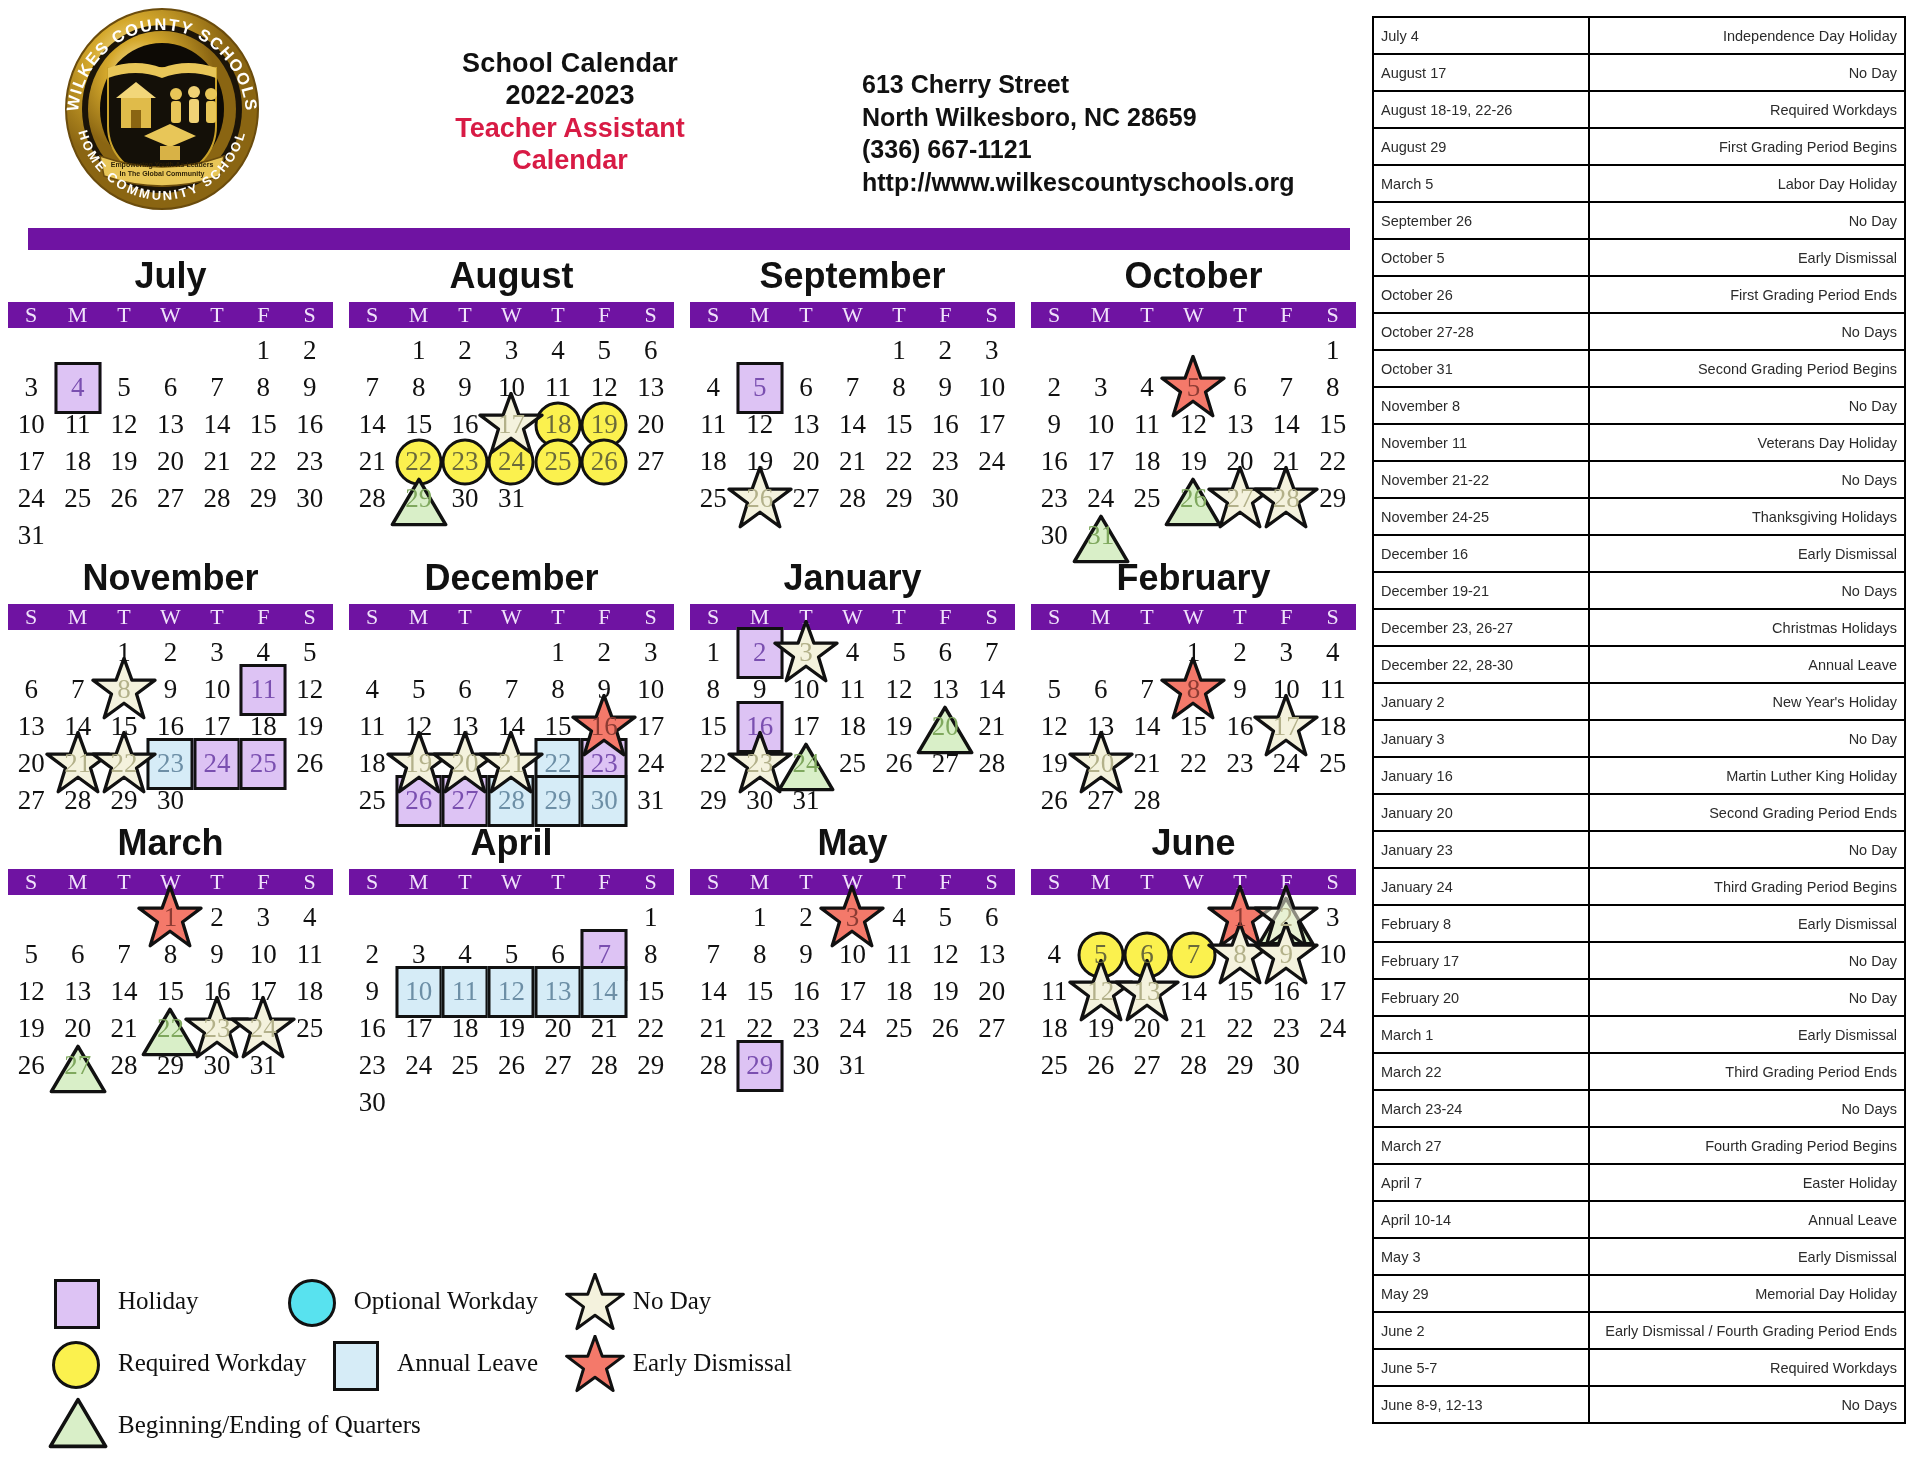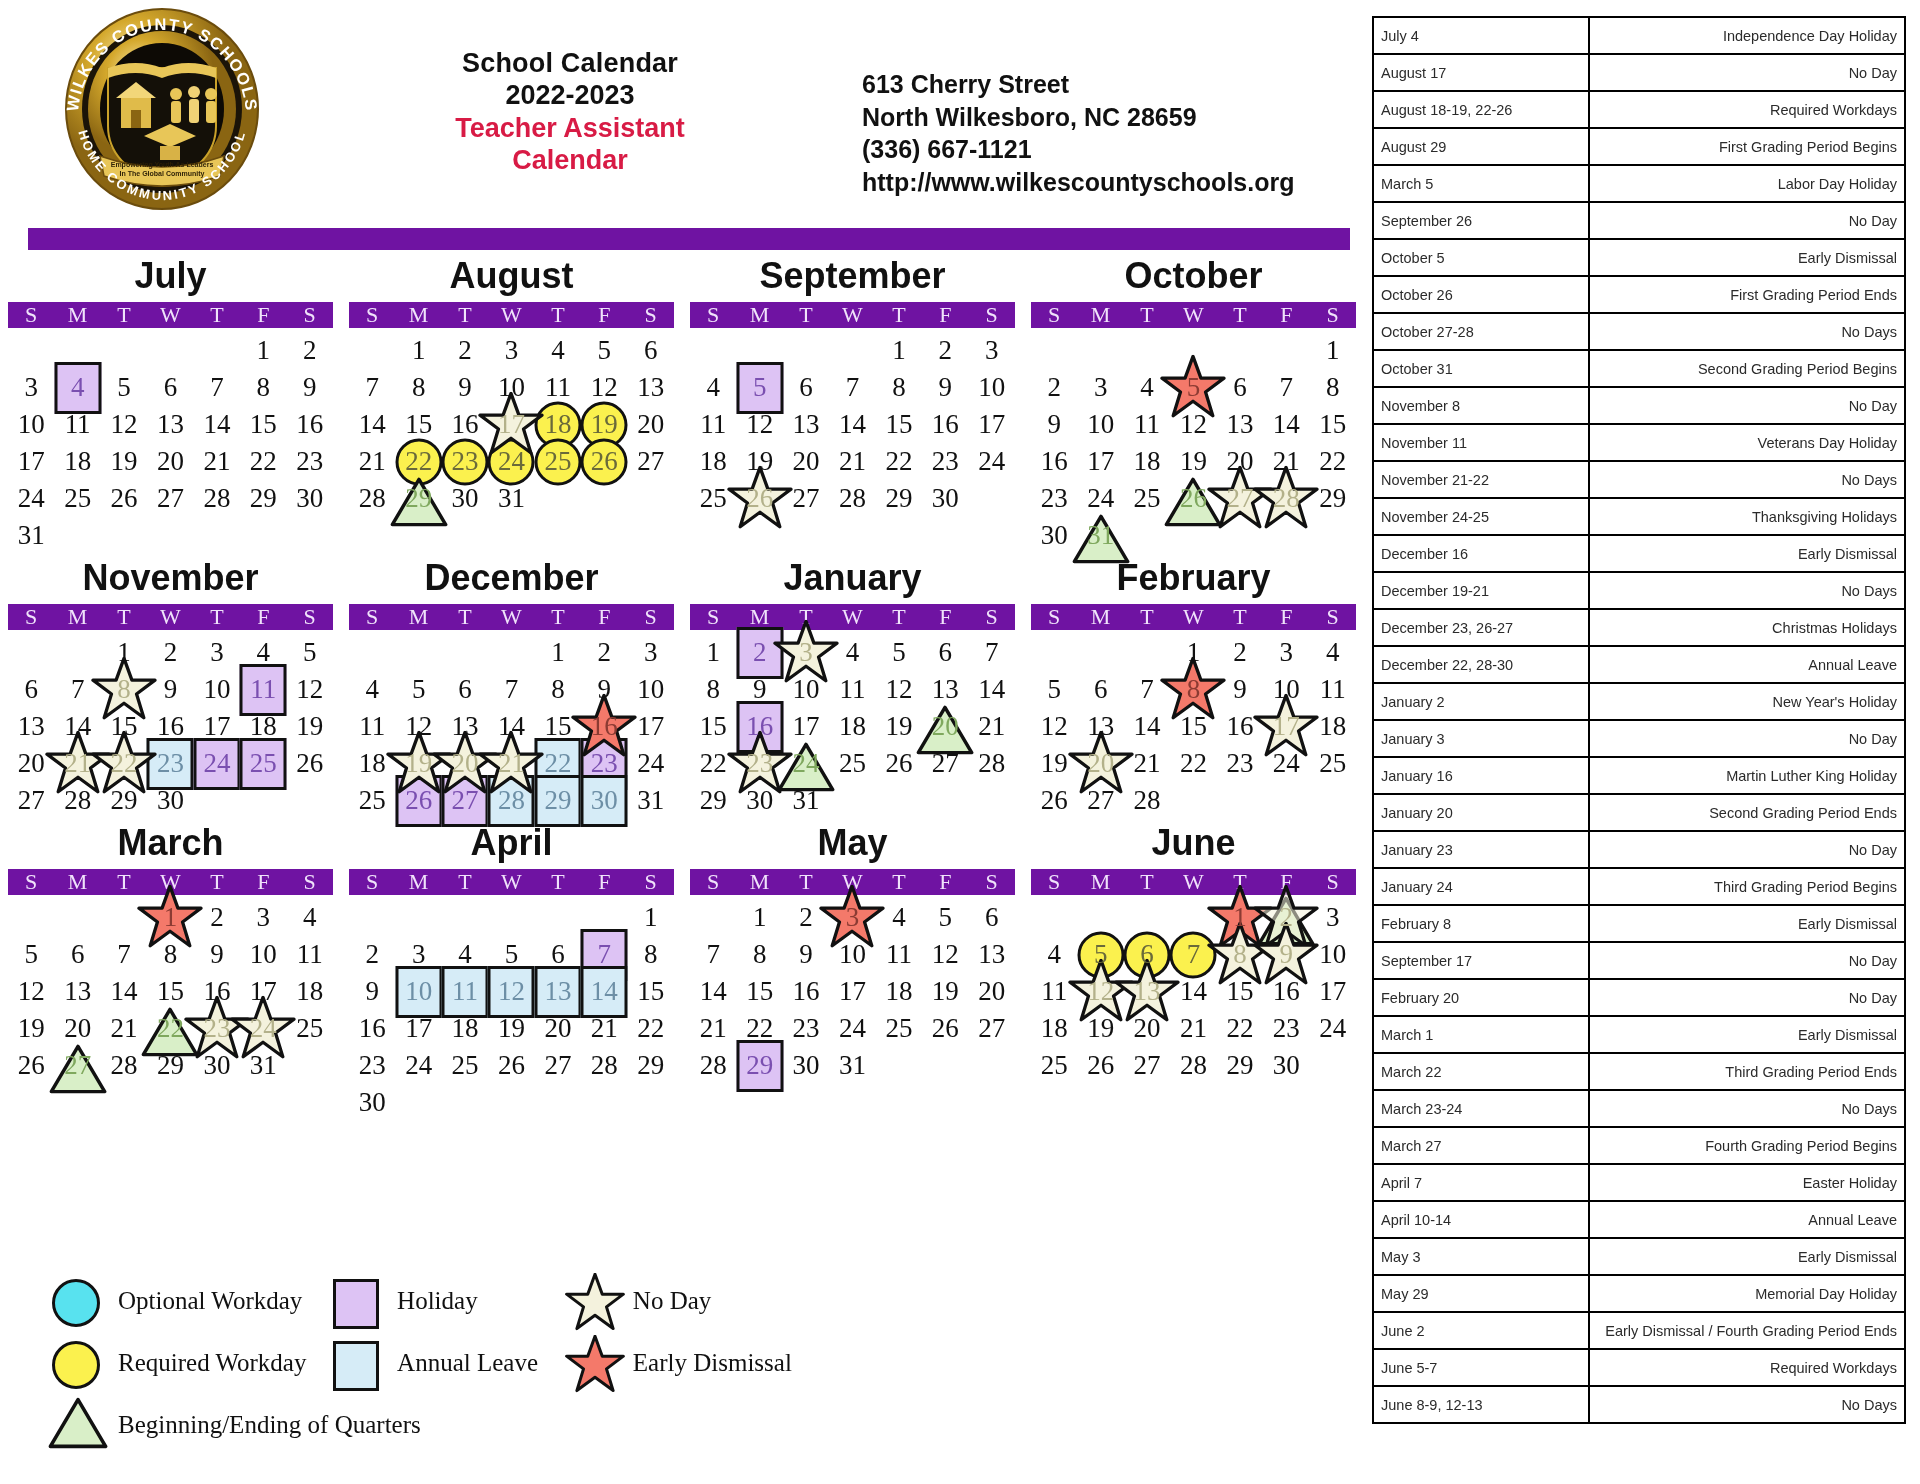--- a/index.html
+++ b/index.html
@@ -1744,31 +1744,31 @@
                 <div class="dy"></div>
               </div>
             </div>
           </div>
         </div>
         <div class="mrow"></div>
       </div>
 
     <div class="legend" id="legend-root">
         <div class="lrow">
+          <div class="lg col2">
+            <span class="sym">
+              <span class="b" style="background:#ddc3f4"></span>
+            </span>
+            <span class="lbl">Holiday</span>
+          </div>
           <div class="lg col1">
             <span class="sym">
               <span class="c" style="background:#58e2ef"></span>
             </span>
             <span class="lbl">Optional Workday</span>
-          </div>
-          <div class="lg col2">
-            <span class="sym">
-              <span class="b" style="background:#ddc3f4"></span>
-            </span>
-            <span class="lbl">Holiday</span>
           </div>
           <div class="lg col3">
             <span class="sym">
               <svg viewBox="0 0 100 96" width="64" height="58">
                 <polygon points="50,2 62,35 97,35 69,56 80,92 50,70 20,92 31,56 3,35 38,35" fill="#f4f2dd" stroke="#111" stroke-width="5" stroke-linejoin="round"></polygon>
               </svg>
             </span>
             <span class="lbl">No Day</span>
           </div>
         </div>
@@ -1904,21 +1904,21 @@
           </tr>
           <tr style="height: 37px;">
             <td class="d">January 24</td>
             <td class="e">Third Grading Period Begins</td>
           </tr>
           <tr style="height: 37px;">
             <td class="d">February 8</td>
             <td class="e">Early Dismissal</td>
           </tr>
           <tr style="height: 37px;">
-            <td class="d">September 17</td>
+            <td class="d">February 17</td>
             <td class="e">No Day</td>
           </tr>
           <tr style="height: 37px;">
             <td class="d">February 20</td>
             <td class="e">No Day</td>
           </tr>
           <tr style="height: 37px;">
             <td class="d">March 1</td>
             <td class="e">Early Dismissal</td>
           </tr>

